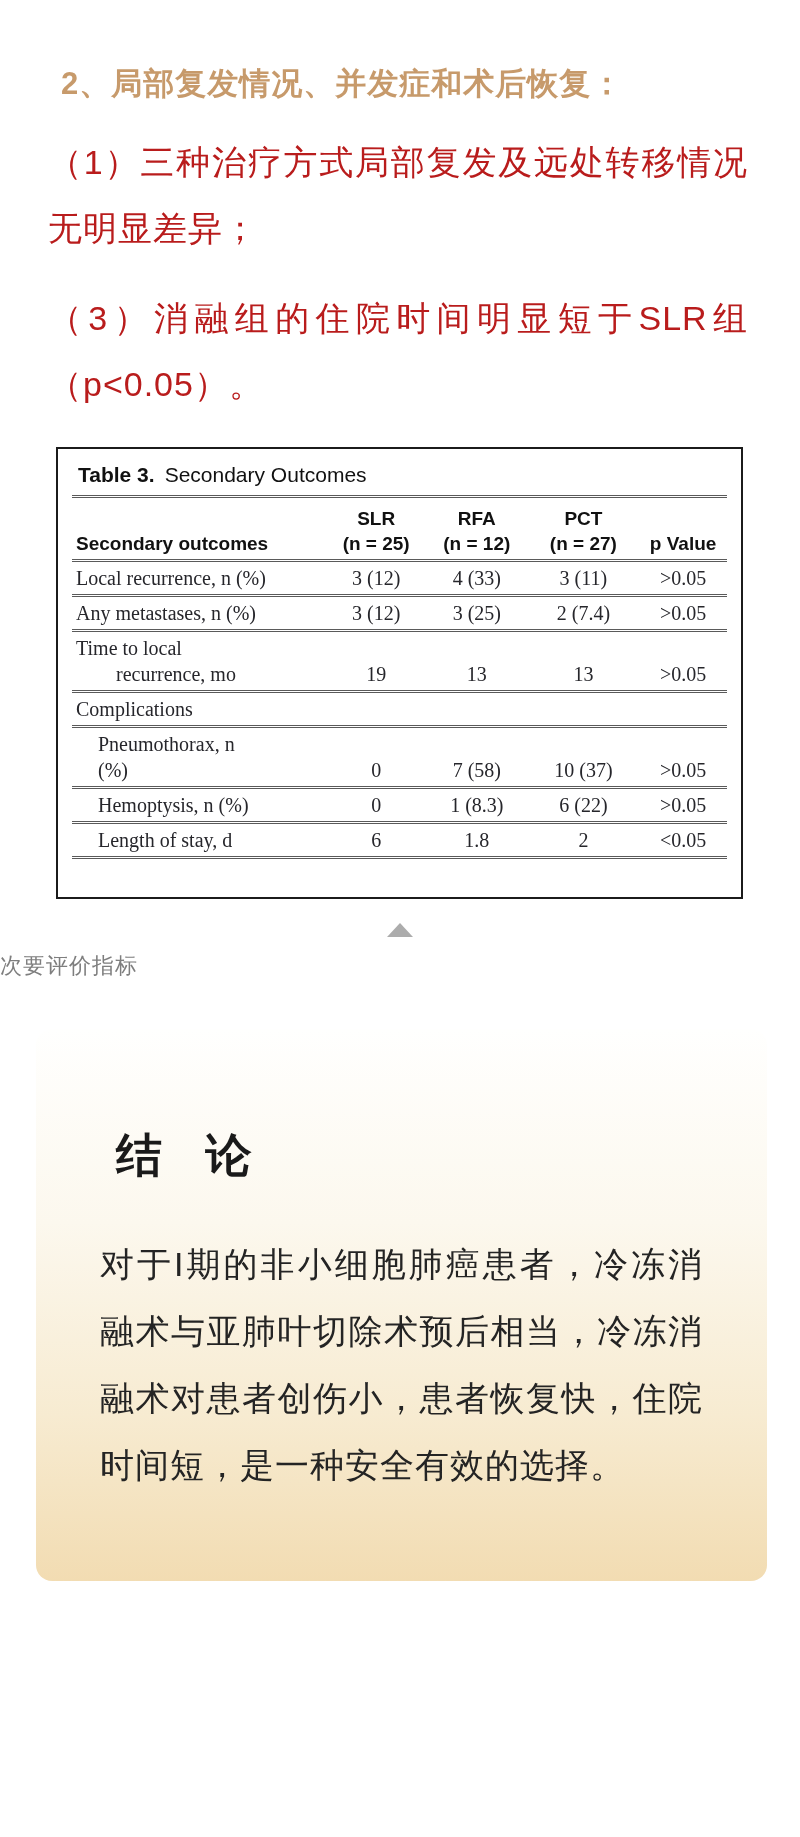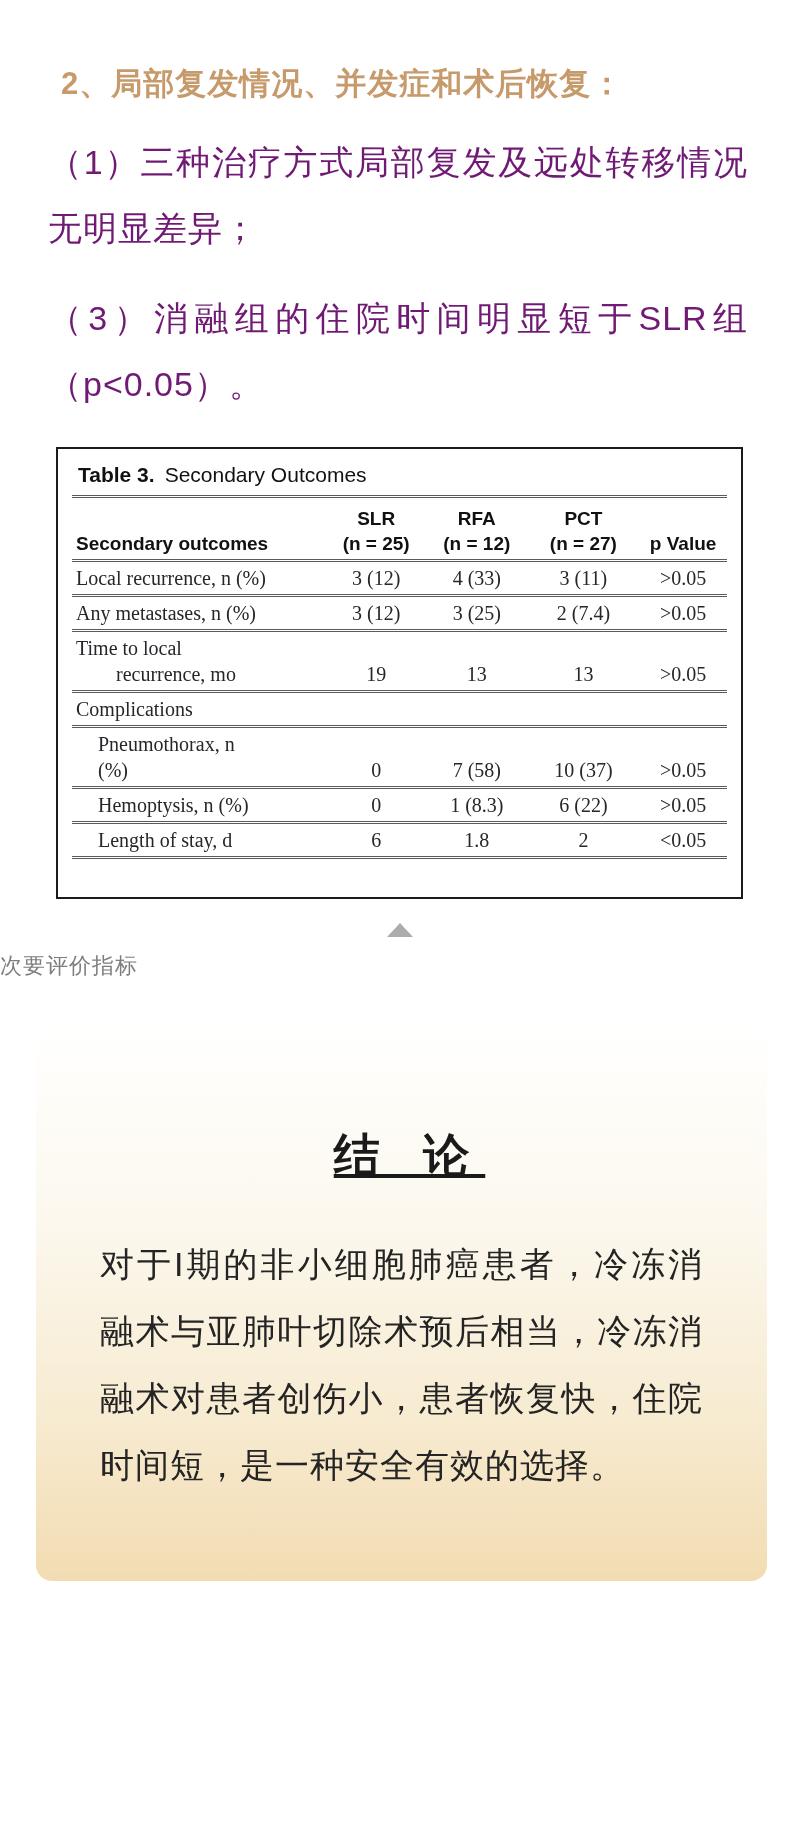--- a/index.html
+++ b/index.html
@@ -19,21 +19,21 @@
     font-size: 31px;
     font-weight: bold;
     color: #C79A6B;
     letter-spacing: 1px;
     line-height: 42px;
   }
   .para {
     margin: 24px 0 0 0;
     font-size: 34px;
     line-height: 66px;
-    color: #701a75;
+    color: #b91c1c;
     text-align: justify;
     text-justify: inter-ideograph;
     letter-spacing: 1px;
   }
 
   
   .table-figure { margin: 30px 0 0 0; padding: 0; }
   .table-box {
     margin-left: 56px;
     width: 687px;
@@ -115,28 +115,26 @@
   .conclusion-box {
     margin: 48px 0 0 36px;
     width: 731px;
     height: 552px;
     border-radius: 16px;
     background: linear-gradient(180deg, #FFFFFE 0%, #FCF8EE 35%, #F7EBD1 70%, #F2DCB2 100%);
     padding: 96px 64px 0 64px;
   }
   .conclusion-title {
     margin: 0;
-    text-align: center;
     font-family: "Liberation Serif", serif;
     font-size: 46px;
     font-weight: bold;
     color: #1a1a1a;
     letter-spacing: 16px;
     text-indent: 16px;
-    text-decoration: underline;
   }
   .conclusion-body {
     margin: 44px 0 0 0;
     font-size: 34px;
     line-height: 67px;
     color: #242424;
     text-align: justify;
     text-justify: inter-ideograph;
     letter-spacing: 1px;
   }

